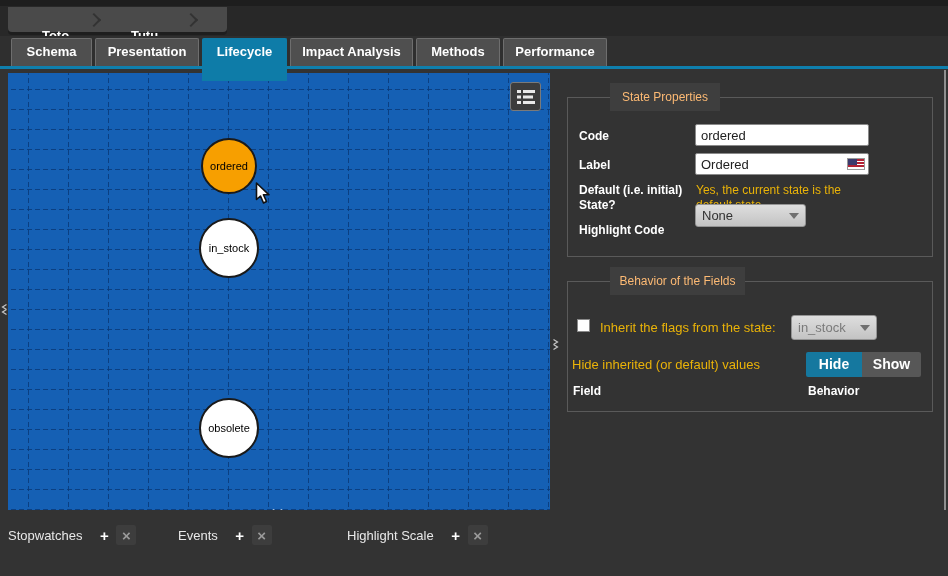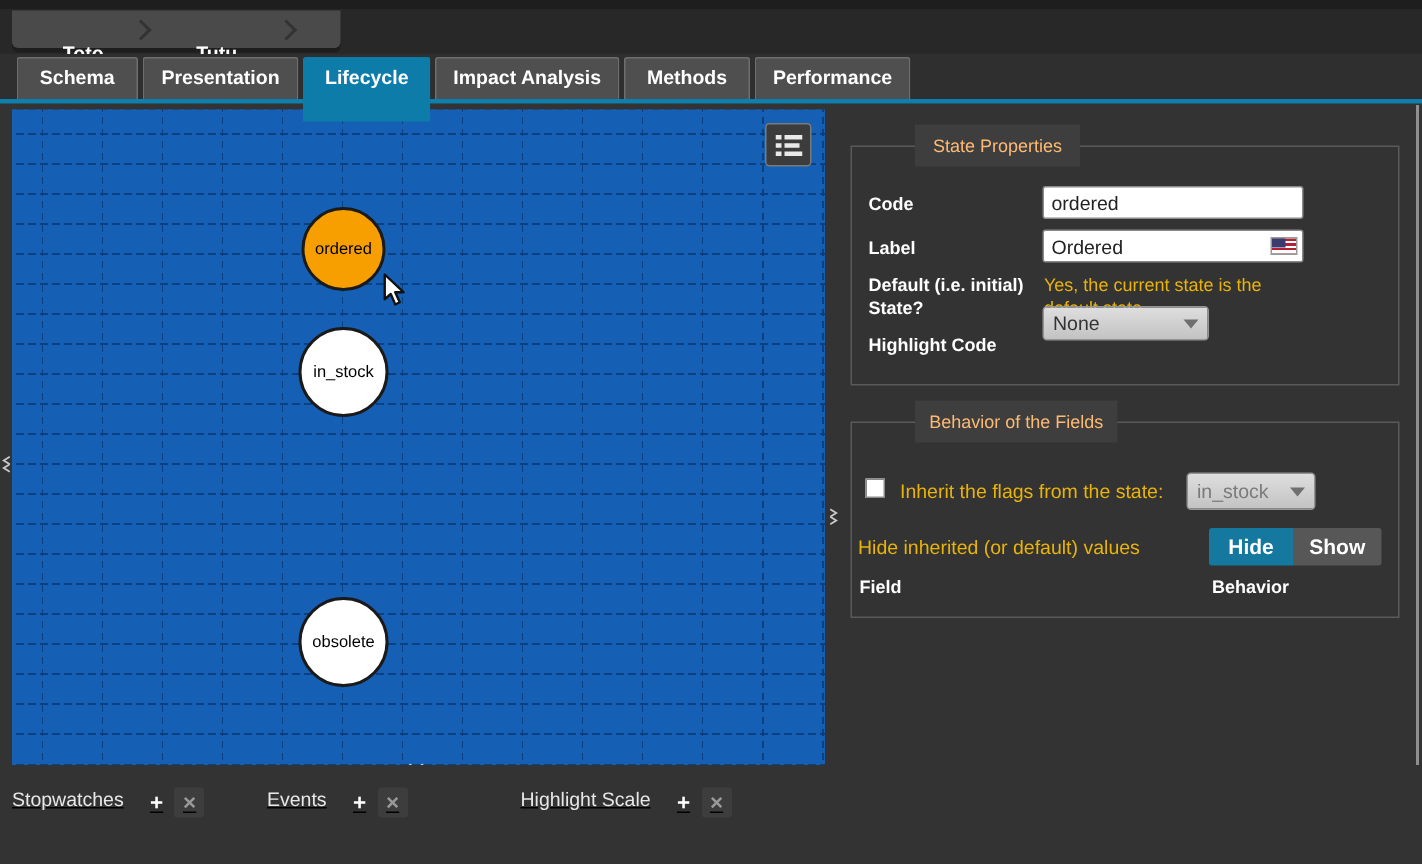--- a/index.html
+++ b/index.html
@@ -92,21 +92,21 @@
   .vl-inherit{left:600px;top:320px;font-size:13px;}
   .vl-hidevals{left:572px;top:357px;font-size:13px;}
   .btn{position:absolute;height:25px;color:#fff;font-weight:bold;font-size:14px;text-align:center;line-height:25px;cursor:pointer;}
   .btn-hide{left:806px;top:352px;width:56px;background:#15789f;border-radius:2px 0 0 2px;}
   .btn-show{left:862px;top:352px;width:59px;background:#575757;border-radius:0 2px 2px 0;}
   .lb-field{left:573px;top:384px;}
   .lb-behavior{left:775px;top:384px;padding-left:33px;}
 
   
   .bottombar{position:absolute;left:0;top:510px;width:948px;height:66px;background:#333;}
-  .bsec{position:absolute;top:15px;display:flex;align-items:flex-start;text-decoration:underline;}
+  .bsec{position:absolute;top:15px;display:flex;align-items:center;}
   .bsec-0{left:8px;}  .bsec-1{left:178px;}  .bsec-2{left:347px;}
   .bsec .blabel{color:#e8e8e8;font-size:13px;margin-right:12px;}
   .ibtn{width:20px;height:20px;display:flex;align-items:center;justify-content:center;cursor:pointer;
         font-size:15px;font-weight:bold;margin-right:2px;border-radius:2px;}
   .ibtn.add{color:#fff;}
   .ibtn.close{color:#9a9a9a;background:#3d3d3d;}
 </style>
 </head>
 <body>
 

